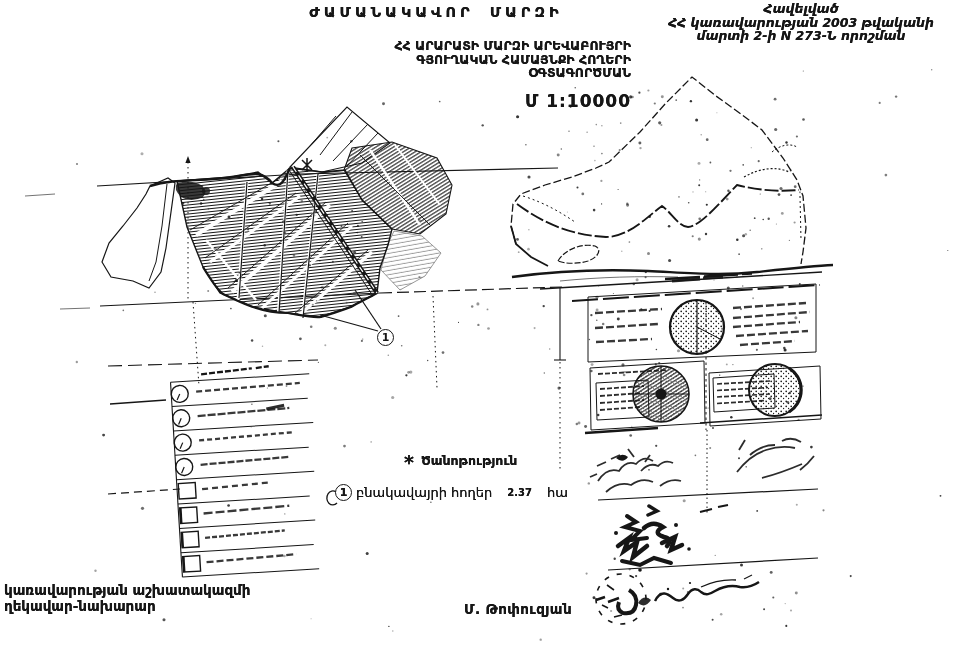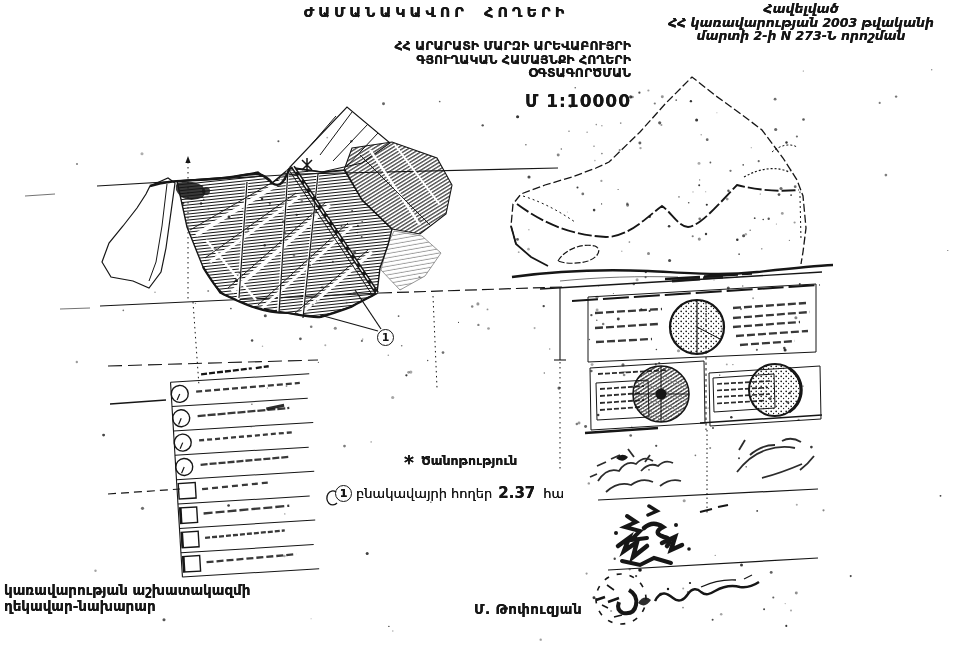--- a/index.html
+++ b/index.html
@@ -11,25 +11,25 @@
   .title{left:250px;top:4px;width:372px;text-align:center;font-size:14.5px;font-weight:bold;
          letter-spacing:4px;word-spacing:7px;}
   .subtitle{left:259px;top:39px;width:372px;text-align:right;font-size:12.5px;font-weight:bold;line-height:13.5px;}
   .scale{left:259px;top:91px;width:372px;text-align:right;font-size:17px;font-weight:bold;letter-spacing:1px;}
   .note-header{left:404px;top:453px;font-size:12.5px;font-weight:600;display:flex;align-items:center;}
   .note-header .star{font-size:19px;font-weight:bold;margin-right:7px;line-height:10px;position:relative;top:1px;}
   .note-item{left:335px;top:484px;font-size:13px;display:flex;align-items:center;}
   .circled{display:inline-flex;width:17px;height:17px;border:1.6px solid #161616;border-radius:50%;
            align-items:center;justify-content:center;font-size:11px;font-weight:bold;background:#fff;box-sizing:border-box;}
   .note-item .circled{margin-right:4px;}
-  .note-item .val{font-weight:bold;font-size:15px;margin-left:6px;}
-  .note-item .unit{margin-left:8px;}
+  .note-item .val{font-weight:bold;font-size:10px;margin-left:15px;}
+  .note-item .unit{margin-left:15px;}
   .map-marker{position:absolute;left:377px;top:329px;z-index:1;}
   .officials{left:4px;top:582px;font-size:13.5px;font-weight:bold;line-height:16px;}
-  .signatory{left:474px;top:601px;font-size:13.5px;font-weight:bold;letter-spacing:.4px;}
+  .signatory{left:464px;top:601px;font-size:13.5px;font-weight:bold;letter-spacing:.4px;}
 </style>
 </head>
 <body>
 
 <div class="page">
 
   <svg class="art" width="972" height="667" viewBox="0 0 972 667">
     <defs>
       <pattern id="hatchA" width="4" height="3" patternUnits="userSpaceOnUse" patternTransform="rotate(-6)">
         <line x1="0" y1="1.5" x2="4" y2="1.5" stroke="#161616" stroke-width="1"></line>
@@ -585,21 +585,21 @@
         <circle cx="264.7" cy="245.3" r="1.28" fill="#161616" opacity="0.79"></circle>
       </g>
   </svg>
 
   <div class="txt annex">
     <div>Հավելված</div>
     <div>ՀՀ կառավարության 2003 թվականի</div>
     <div>մարտի 2-ի N 273-Ն որոշման</div>
   </div>
 
-  <div class="txt title">ԺԱՄԱՆԱԿԱՎՈՐ ՀՈՂԵՐԻ</div>
+  <div class="txt title">ԺԱՄԱՆԱԿԱՎՈՐ ՄԱՐԶԻ</div>
 
   <div class="txt subtitle">
     <div>ՀՀ ԱՐԱՐԱՏԻ ՄԱՐԶԻ ԱՐԵՎԱԲՈՒՅՐԻ</div>
     <div>ԳՅՈՒՂԱԿԱՆ ՀԱՄԱՅՆՔԻ ՀՈՂԵՐԻ</div>
     <div>ՕԳՏԱԳՈՐԾՄԱՆ</div>
   </div>
 
   <div class="txt scale">Մ 1:10000</div>
 
   <div class="txt note-header">

